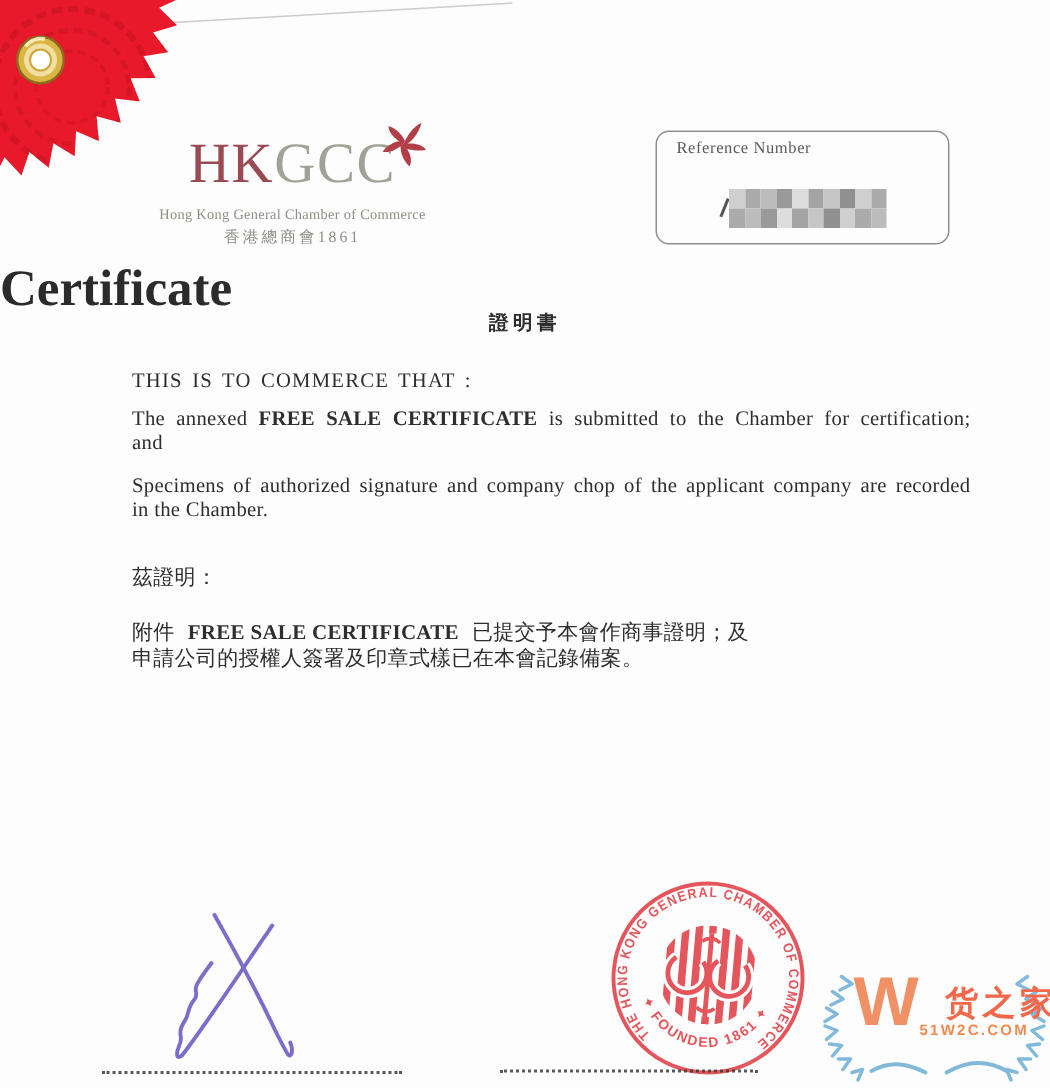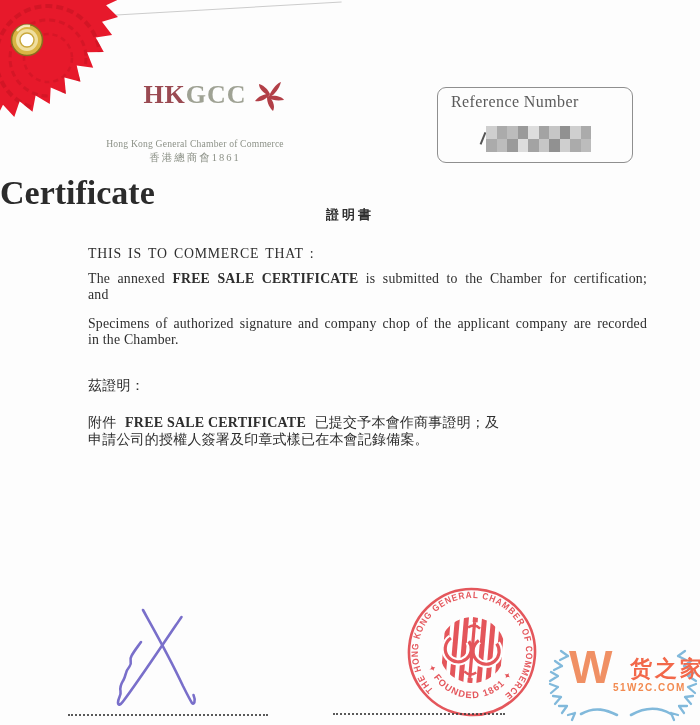--- a/index.html
+++ b/index.html
@@ -10,31 +10,31 @@
     color:#2e2e2e;
   }
   .abs{position:absolute;}
 
   
   .edge-line{left:90px;top:16px;width:252px;height:0;border-top:1.2px solid #cccccc;
     transform:rotate(-3.3deg);transform-origin:left center;}
 
   
   .logo{left:103px;top:74px;width:184px;text-align:center;}
-  .logo-letters{font-size:26px;line-height:42px;font-weight:700;letter-spacing:1px;white-space:nowrap;}
+  .logo-letters{font-size:38px;line-height:42px;font-weight:400;letter-spacing:1px;white-space:nowrap;margin-top:14px;}
   .logo-hk{color:#9a4a52;}
   .logo-gc{color:#9fa294;}
   .logo-c5{color:#9fa294;}
-  .logo-name{font-size:9.6px;color:#8c9187;margin-top:22px;letter-spacing:0.2px;}
+  .logo-name{font-size:9.6px;color:#8c9187;margin-top:8px;letter-spacing:0.2px;}
   .logo-zh{font-size:10.5px;color:#8c9187;letter-spacing:2px;margin-top:2px;}
   .bauhinia{position:absolute;left:147px;top:3px;}
 
   
   .ref-box{left:437px;top:87px;width:194px;height:74px;border:1.6px solid #8f8f8f;border-radius:9px;}
-  .ref-label{position:absolute;left:13px;top:5px;font-size:16px;color:#5a5a5a;letter-spacing:0.4px;}
+  .ref-label{position:absolute;left:13px;top:5px;font-size:11px;color:#5a5a5a;letter-spacing:0.4px;}
   .ref-mosaic{position:absolute;left:48px;top:38px;display:grid;grid-template-columns:repeat(10,10.5px);grid-auto-rows:13px;}
   .ref-mosaic i{display:block;}
   .ref-slash{position:absolute;left:44px;top:44px;width:2.2px;height:13px;background:#555;transform:rotate(22deg);}
 
   
   .title-en{left:0;top:174px;width:692px;text-align:left;font-size:34px;font-weight:700;color:#2b2b2b;}
   .title-zh{left:0;top:206px;width:700px;text-align:center;font-size:13px;font-weight:700;letter-spacing:3px;}
 
   
   .bodytext{left:88px;width:559px;font-size:13.8px;line-height:16px;letter-spacing:0.2px;}

